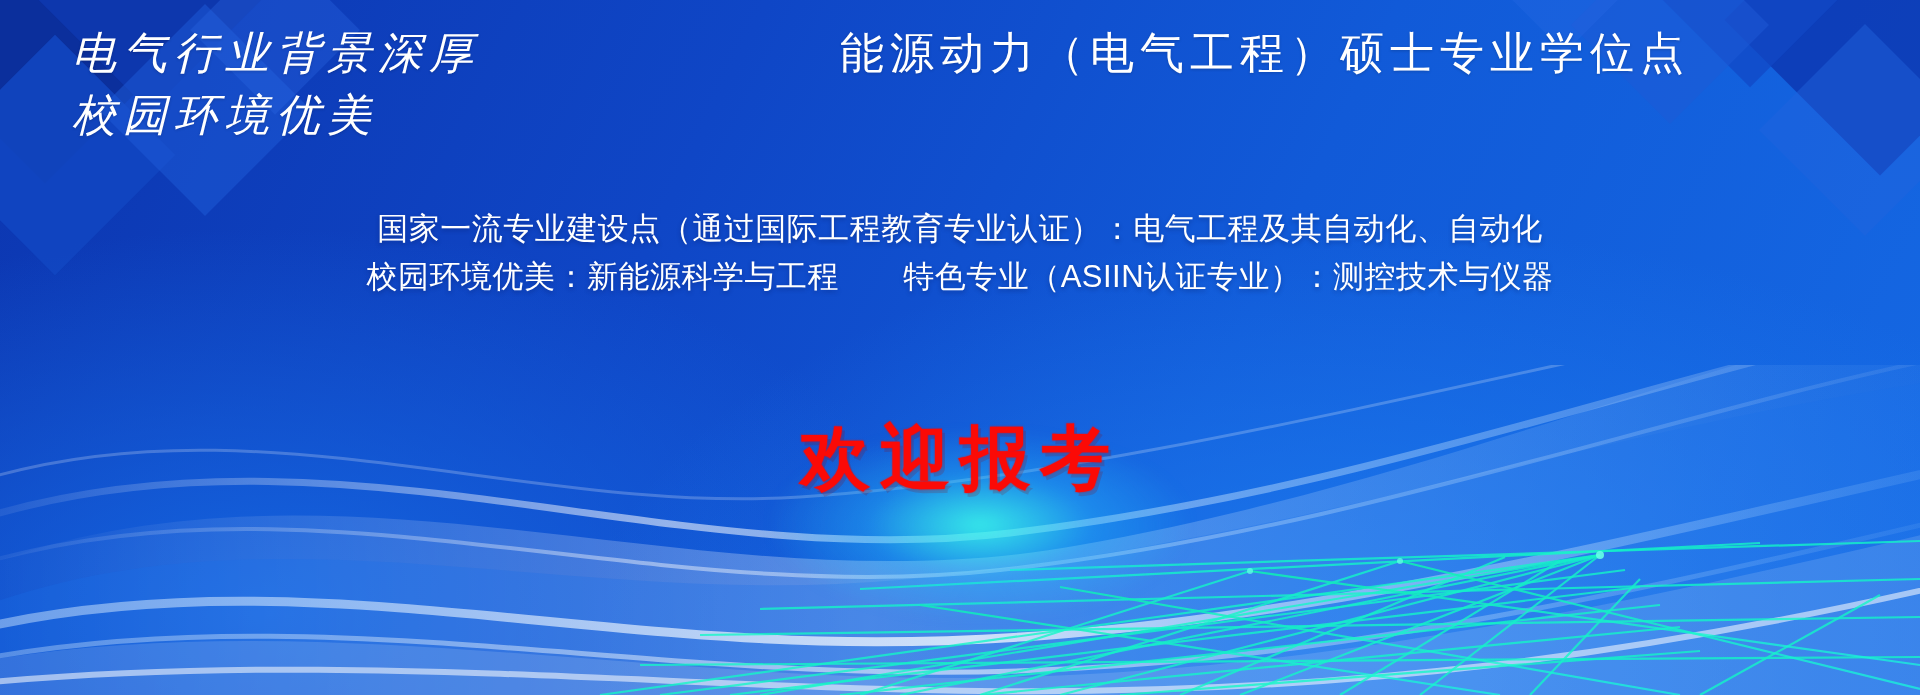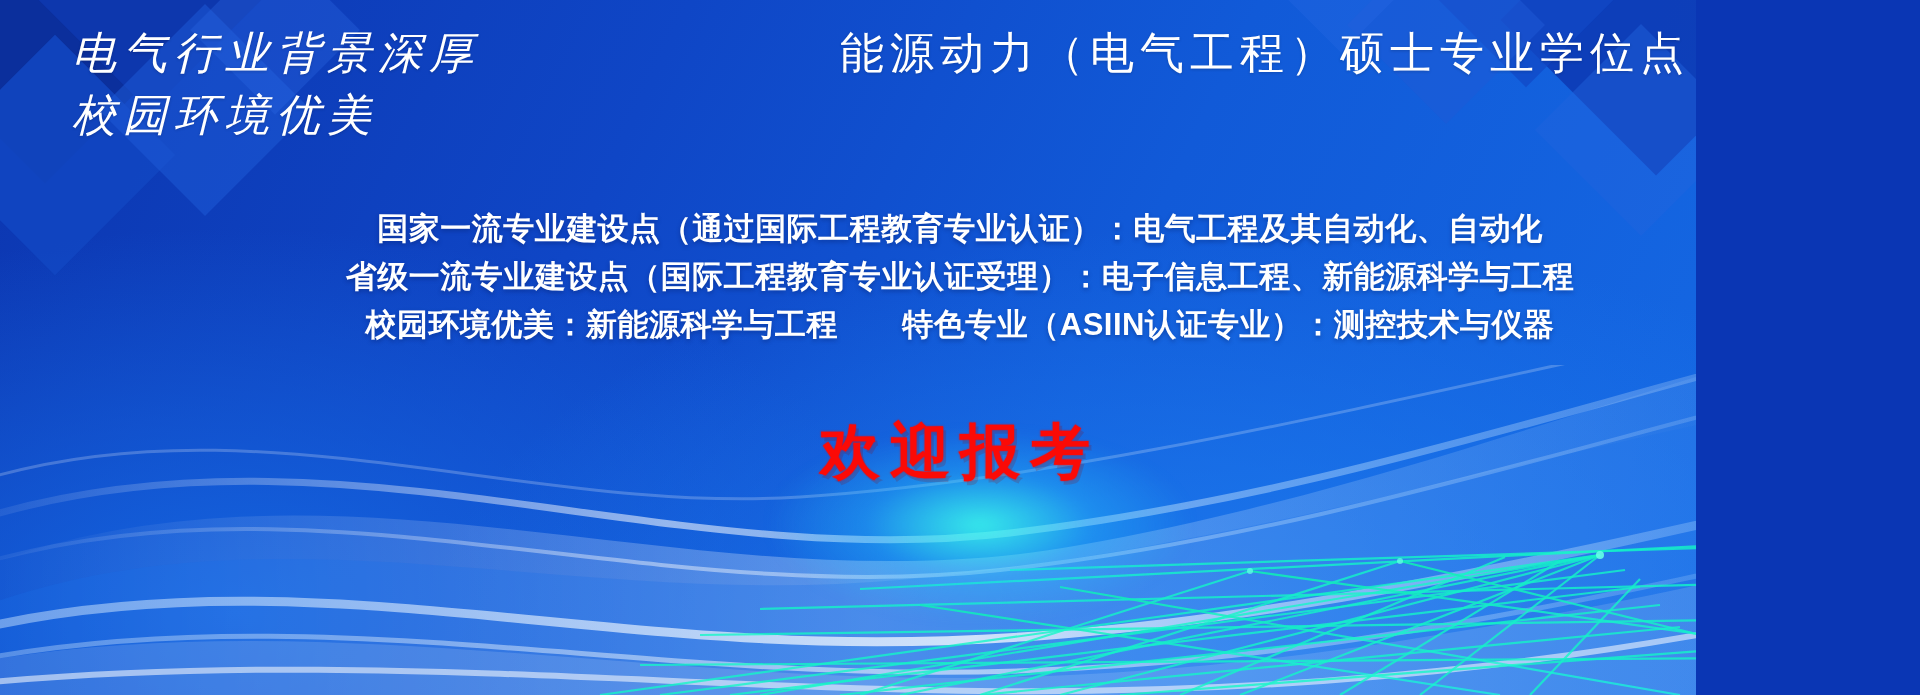--- a/index.html
+++ b/index.html
@@ -1,19 +1,19 @@
 <!DOCTYPE html>
 <html><head>
 <meta charset="utf-8">
 <style>
   html,body{margin:0;padding:0;background:#0a36b4;}
   *{box-sizing:border-box;}
   #banner{
     position:relative;
-    width:1696px;height:695px;
+    width:1920px;height:695px;
     overflow:hidden;
     font-family:"Liberation Sans","DejaVu Sans",sans-serif;
     background:
       radial-gradient(ellipse 1400px 760px at 72% 96%, #1d7bef 0%, rgba(29,123,239,0) 58%),
       radial-gradient(ellipse 1100px 620px at 14% 88%, #1565e0 0%, rgba(21,101,224,0) 62%),
       linear-gradient(116deg,#0c36b0 0%,#0f46c6 34%,#115ad8 62%,#1569e4 100%);
     padding-left: 41px;
   }
 
   
@@ -53,30 +53,30 @@
     font-weight:400;
     text-align:center;
     text-shadow:0 1px 3px rgba(0,0,0,.18);
   }
   .head-right .hr2{padding-left:10px;}
 
   
   .body-lines{
     position:absolute;top:205px;left:0;width:1920px;
     text-align:center;color:#ffffff;
-    font-size:31px;font-weight:bold;line-height:48px;letter-spacing:.5px;
+    font-size:31px;font-weight:normal;line-height:48px;letter-spacing:.5px;
     text-shadow:0 2px 4px rgba(0,20,80,.35);
   }
   .body-lines div{white-space:nowrap;}
   .gap{display:inline-block;width:46px;}
 
   
   .cta{
     position:absolute;top:412px;left:0;width:1920px;text-align:center;
-    font-size:60px;font-weight:bold;letter-spacing:10px;
+    font-size:70px;font-weight:bold;letter-spacing:10px;
     color:#fb0a06;
     font-family:"DejaVu Sans","Liberation Sans",sans-serif;
     text-shadow:0 0 2px rgba(255,0,0,.9), 3px 4px 0 rgba(150,0,0,.18);
   }
 </style>
 </head>
 <body>
 
 <div id="banner">
 
@@ -178,21 +178,20 @@
       <div>电气行业背景深厚</div>
       <div>校园环境优美</div>
     </div>
     <div class="head-right">
       <div>能源动力（电气工程）硕士专业学位点</div>
     </div>
   </div>
 
   <div class="body-lines">
     <div>国家一流专业建设点（通过国际工程教育专业认证）：电气工程及其自动化、自动化</div>
-    <div>省级一流专业建设点（国际工程教育专业认证受理）：电子信息工程、新能源科学与工程</div>
     <div>
       <span>校园环境优美：新能源科学与工程</span>
       <span class="gap"></span>
       <span>特色专业（ASIIN认证专业）：测控技术与仪器</span>
     </div>
   </div>
 
   <div class="cta">欢迎报考</div>
 
 </div>

